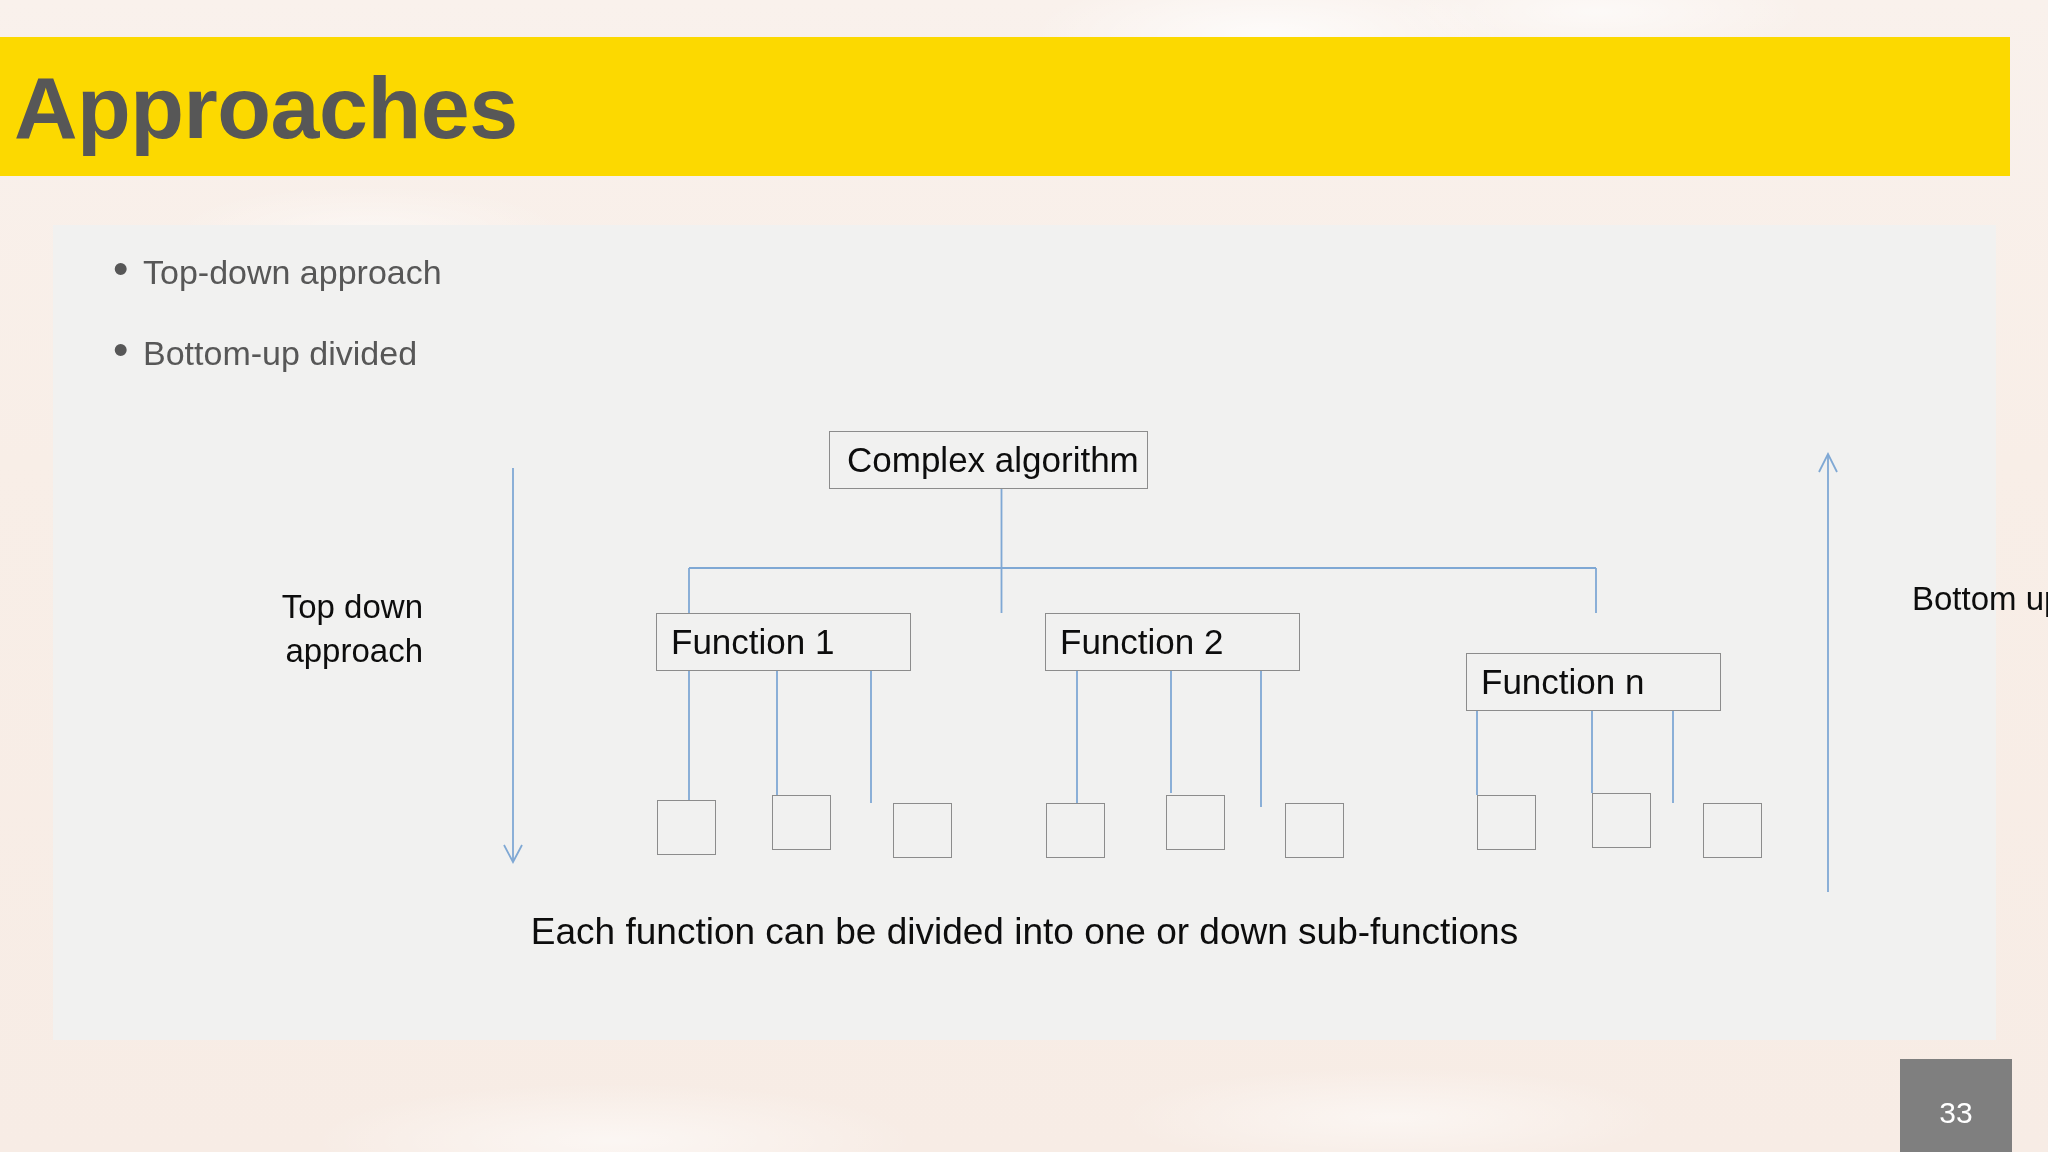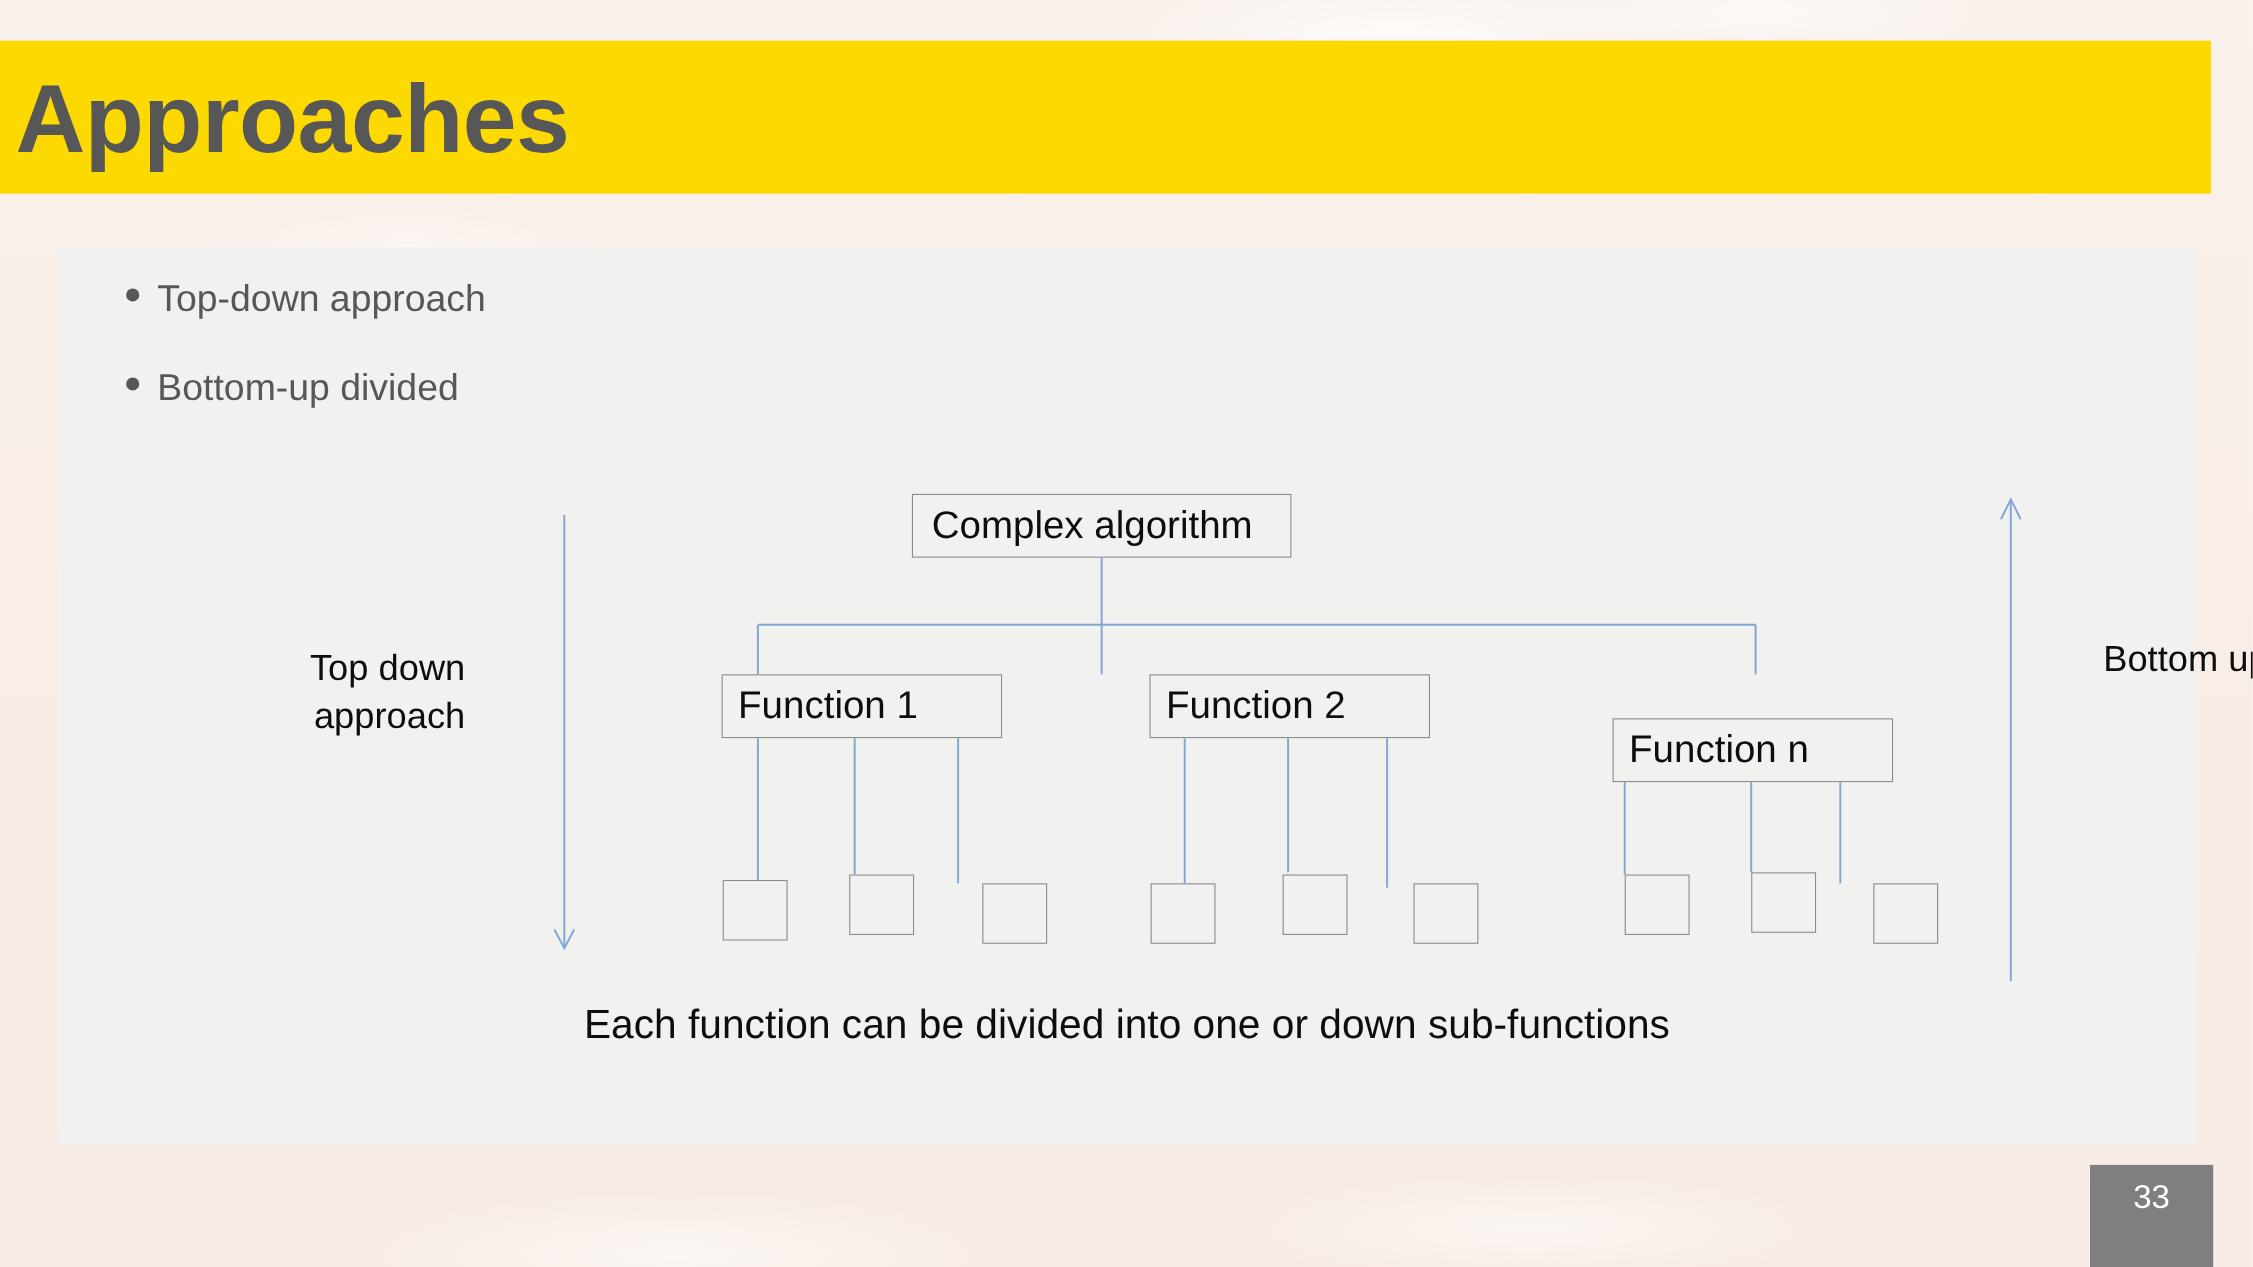--- a/index.html
+++ b/index.html
@@ -111,24 +111,23 @@
     border: 1.6px solid #8c8c8c;
     display: flex;
     align-items: center;
     color: #0d0d0d;
     font-size: 35px;
     white-space: nowrap;
   }
   .node.root {
     left: 776px;
     top: 206px;
-    width: 345px;
+    width: 319px;
     height: 58px;
     padding-left: 17px;
-    margin-top: 18px;
   }
   .node.fn {
     top: 388px;
     width: 255px;
     height: 58px;
     padding-left: 14px;
     align-items: center;
   }
   .node.fn1 { left: 603px; }
   .node.fn2 { left: 992px; }
@@ -181,21 +180,21 @@
     height: 93px;
     background: #7f7f7f;
     display: flex;
     align-items: flex-start;
     justify-content: center;
   }
   .page-number-text {
     color: #ffffff;
     font-size: 30px;
     line-height: 36px;
-    margin-top: 12px;
+    margin-top: 36px;
   }
 </style>
 </head>
 <body>
 
 <div class="slide">
 
   <div class="paper-texture"></div>
 
   <div class="title-band"></div>

